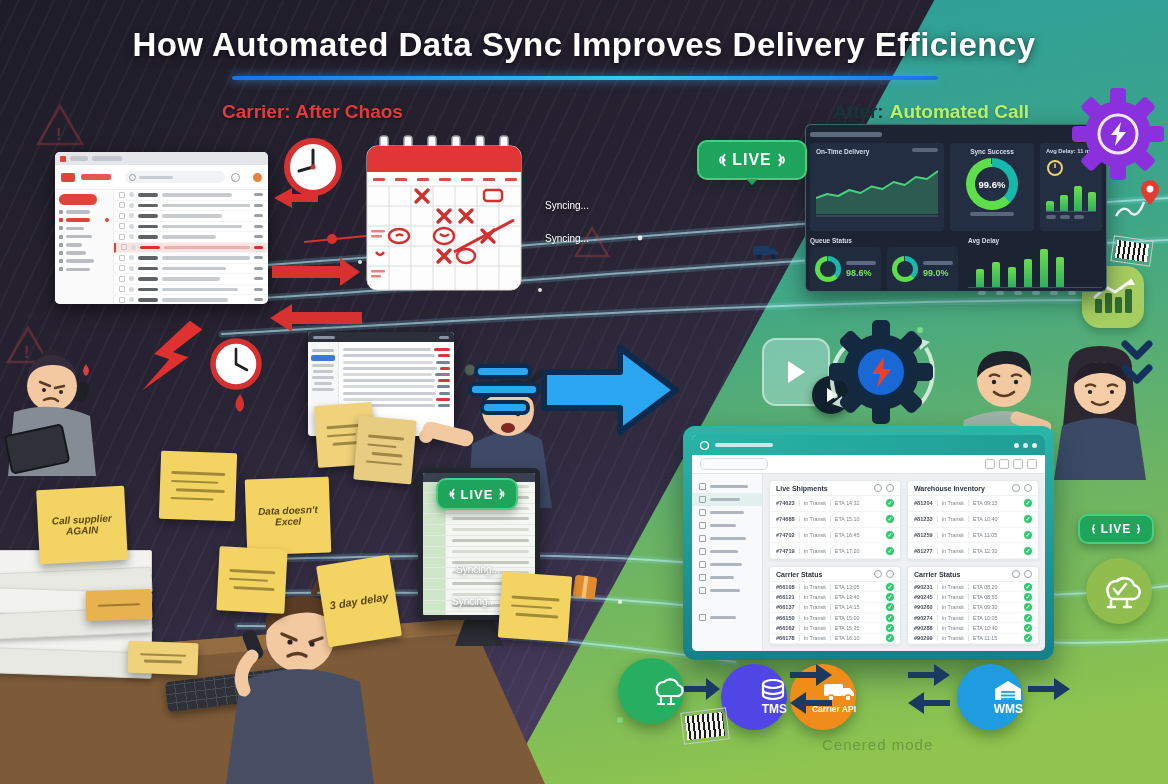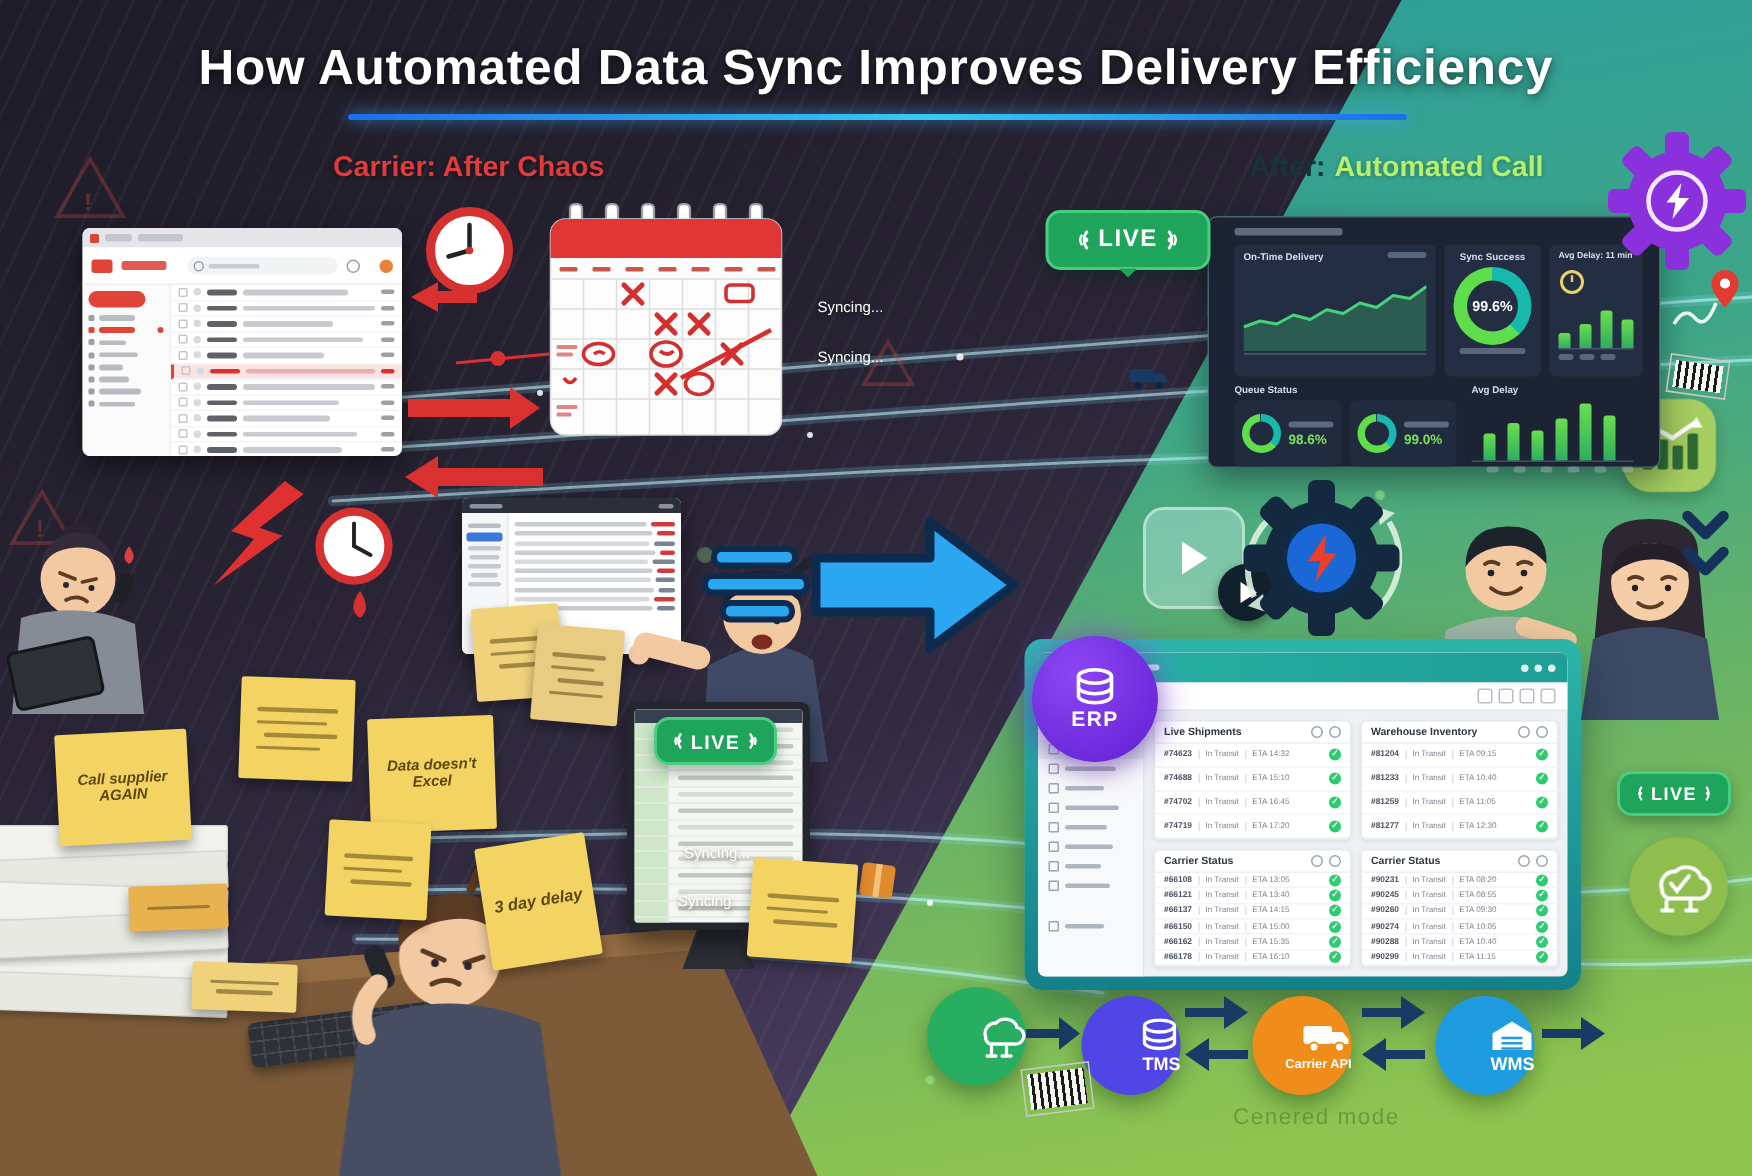--- a/index.html
+++ b/index.html
@@ -69,22 +69,22 @@
   
   .live{z-index:13;background:#1fa45b;border:2px solid #49cd80;border-radius:10px;color:#fff;
     display:flex;align-items:center;justify-content:center;gap:5px;font-weight:800;letter-spacing:1px;
     box-shadow:0 4px 10px rgba(0,40,20,.35);}
   .live.tail:after{content:"";position:absolute;bottom:-7px;left:50%;margin-left:-6px;border:6px solid transparent;border-top-color:#1fa45b;border-bottom:0;}
   .upd{left:676px;top:270px;width:104px;height:40px;background:#1b2a47;border-radius:10px;z-index:13;
     display:flex;align-items:center;gap:7px;padding:0 8px;box-shadow:0 4px 10px rgba(0,0,0,.35);}
   .upd .txt{color:#cdd6e6;font-size:8px;line-height:1.2;}
   .upd .txt b{display:block;color:#fff;font-size:11px;}
   
-  .dash{left:805px;top:144px;width:302px;height:168px;background:#1c2433;border:1px solid rgba(120,210,195,.4);
-    border-radius:6px;z-index:8;box-shadow:0 8px 22px rgba(0,20,20,.45);padding:7px 17px;box-sizing:border-box;}
+  .dash{left:805px;top:124px;width:302px;height:168px;background:#1c2433;border:1px solid rgba(120,210,195,.4);
+    border-radius:6px;z-index:8;box-shadow:0 8px 22px rgba(0,20,20,.45);padding:7px 4px;box-sizing:border-box;}
   .dash .wt{width:72px;height:5px;background:rgba(160,175,200,.5);border-radius:2px;margin-bottom:6px;}
   .dash .row1{display:flex;gap:6px;}
   .panel{background:#232e42;border-radius:4px;padding:5px 6px;box-sizing:border-box;}
   .ptitle{font-size:6.5px;font-weight:700;color:#d6dfee;margin-bottom:3px;white-space:nowrap;}
   .p1{width:134px;height:88px;}
   .p2{width:84px;height:88px;text-align:center;}
   .p3{width:62px;height:88px;}
   .donut{width:52px;height:52px;border-radius:50%;margin:3px auto 2px;position:relative;}
   .donut:after{content:"";position:absolute;inset:9px;border-radius:50%;background:#232e42;}
   .donut span{position:absolute;inset:0;display:flex;align-items:center;justify-content:center;
@@ -1121,51 +1121,41 @@
                   <span class="et">ETA 11:15</span>
                   <span class="ok">✓</span>
                 </div>
               </div>
           </div>
         </div>
       </div>
     </div>
   </div>
 
-  <div class="abs erp">
-    <svg width="30" height="26">
-      <g fill="none" stroke="#fff" stroke-width="2.4">
-          <ellipse cx="15" cy="6" rx="11" ry="4.5"></ellipse>
-          <path d="M4,6 v7 a11,4.5 0 0 0 22,0 v-7"></path>
-          <path d="M4,13 v6 a11,4.5 0 0 0 22,0 v-6"></path>
-        </g>
-    </svg>
-    <span>ERP</span>
-  </div>
 
   <div class="abs node" style="left:618px;top:658px;background:#27ae60">
     <svg width="36" height="34">
       <g fill="none" stroke="#fff" stroke-width="2.2" stroke-linecap="round">
         <path d="M9,17 a7,7 0 0 1 7,-9 a8,7 0 0 1 14,3 a5.5,5.5 0 0 1 -2,11 h-16 a5.5,5.5 0 0 1 -3,-5"></path>
         <path d="M13,24 v4 M23,24 v4"></path>
           <path d="M10,30 h6 M20,30 h6"></path>
       </g>
     </svg>
   </div>
   <div class="abs node" style="left:721px;top:664px;background:#4f46e5">
     <svg width="28" height="22">
       <g fill="none" stroke="#fff" stroke-width="2.2">
           <ellipse cx="14" cy="5" rx="10" ry="4"></ellipse>
           <path d="M4,5 v6 a10,4 0 0 0 20,0 v-6"></path>
           <path d="M4,11 v5 a10,4 0 0 0 20,0 v-5"></path>
         </g>
     </svg>
     <span class="nl">TMS</span>
   </div>
-  <div class="abs node" style="left:835px;top:664px;background:#ef8c1a">
+  <div class="abs node" style="left:790px;top:664px;background:#ef8c1a">
     <svg width="34" height="22">
       <g fill="#fff">
           <rect x="2" y="3" width="19" height="12" rx="2"></rect>
           <path d="M21,7 h7 l4,5 v3 h-11 Z"></path>
         </g>
       <circle cx="9" cy="17" r="3" fill="#fff" stroke="#ef8c1a" stroke-width="1.4"></circle>
         <circle cx="26" cy="17" r="3" fill="#fff" stroke="#ef8c1a" stroke-width="1.4"></circle>
     </svg>
     <span class="nl sm">Carrier API</span>
   </div>

